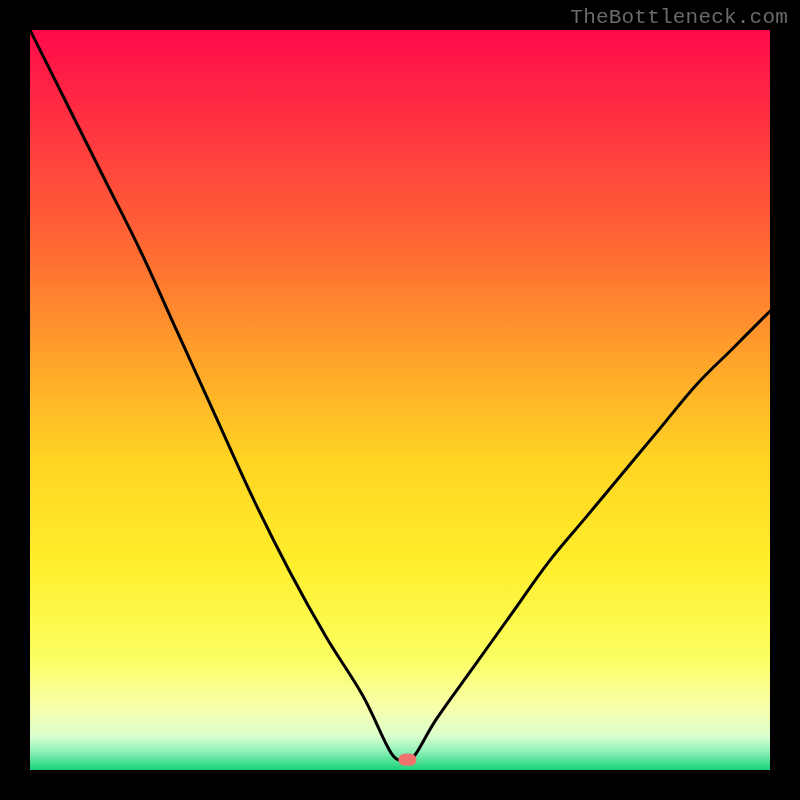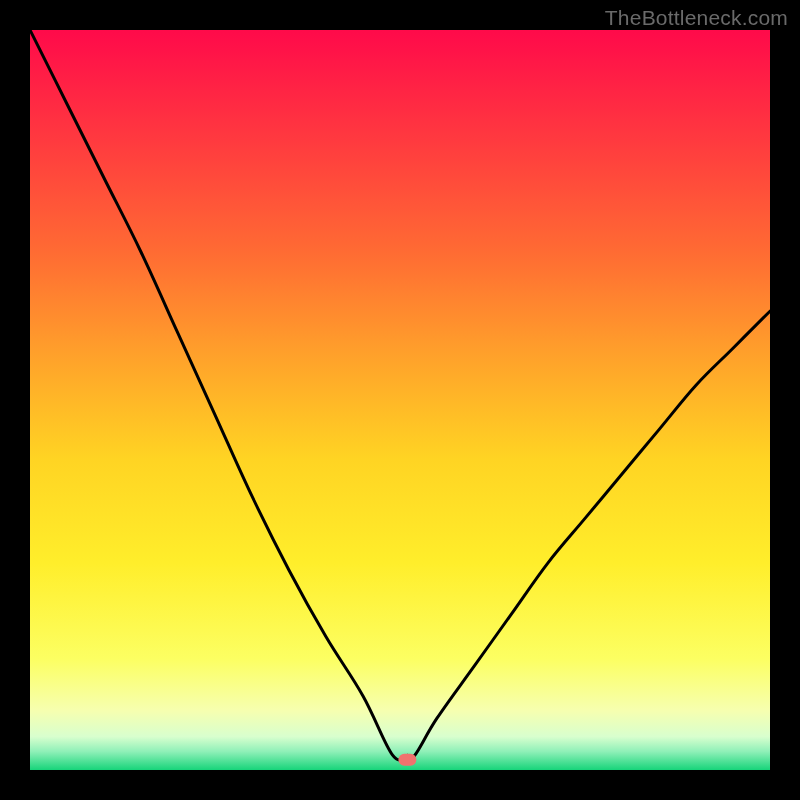--- a/index.html
+++ b/index.html
@@ -26,20 +26,21 @@
     overflow: hidden;
   }
   .attribution {
     position: absolute;
     top: 6px;
     right: 12px;
     color: #6a6a6a;
     font-size: 21px;
     letter-spacing: 0.2px;
     font-weight: 400;
+    font-family: Liberation Mono, monospace;
   }
   svg {
     display: block;
   }
 </style>
 </head>
 <body>
 
 <div class="outer">
   <div class="attribution">TheBottleneck.com</div>

